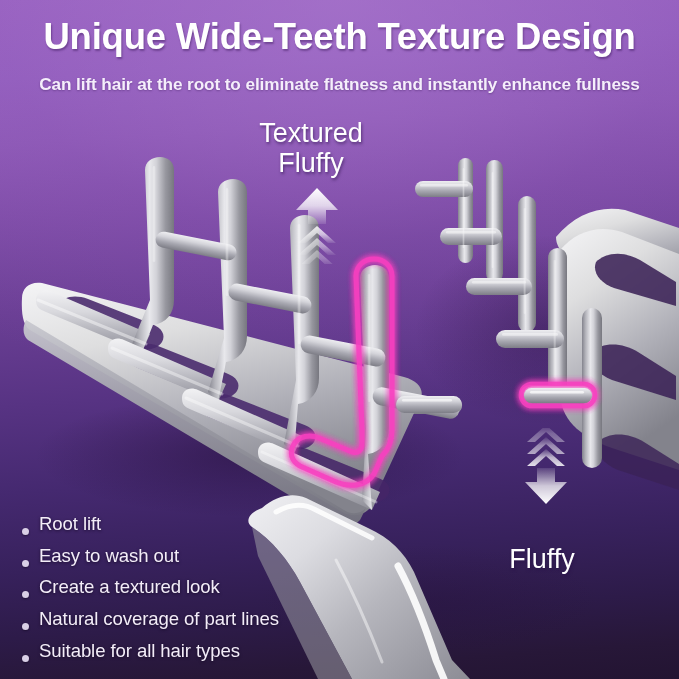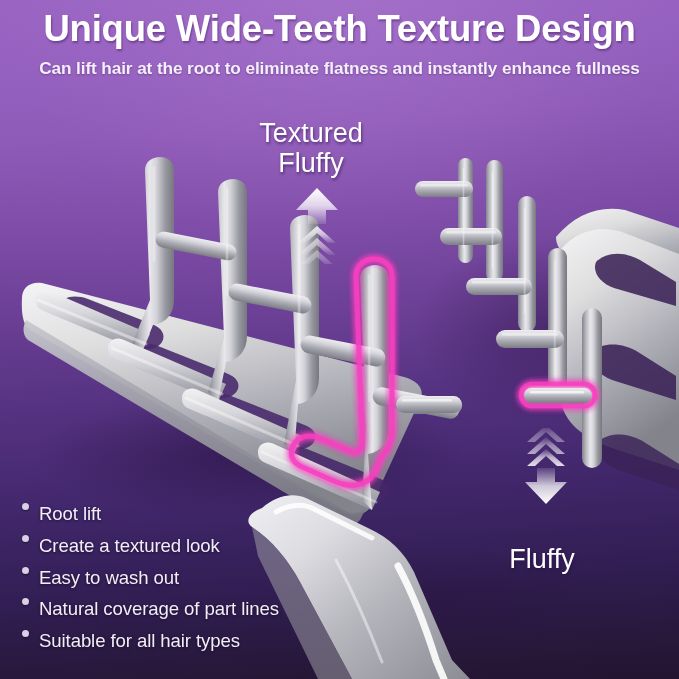--- a/index.html
+++ b/index.html
@@ -31,21 +31,21 @@
 
   
   .header {
     position: absolute;
     left: 0; right: 0; top: 0;
     text-align: center;
     z-index: 40;
     pointer-events: none;
   }
   .title {
-    margin: 0;
+    margin: 8px;
     padding-top: 10px;
     font-size: 36.5px;
     font-weight: bold;
     color: #ffffff;
     letter-spacing: -0.2px;
     line-height: 1.06;
     text-shadow: 1px 2px 2px rgba(60,25,90,0.45);
     white-space: nowrap;
   }
   .subtitle {
@@ -107,21 +107,21 @@
     left: 22px;
     top: 503px;
     z-index: 45;
     margin: 0;
     padding: 0;
     list-style: none;
     pointer-events: none;
   }
   .features li {
     display: flex;
-    align-items: flex-start;
+    align-items: flex-end;
     height: 31.8px;
     font-size: 18.6px;
     color: #f3edf8;
     letter-spacing: -0.1px;
     text-shadow: 0 1px 3px rgba(20,8,35,0.75);
     white-space: nowrap;
   }
   .features .dot {
     width: 7px;
     height: 7px;
@@ -388,25 +388,25 @@
     <span class="l1">Fluffy</span>
   </div>
 
   <ul class="features">
     <li>
       <span class="dot"></span>
       <span>Root lift</span>
     </li>
     <li>
       <span class="dot"></span>
-      <span>Create a textured look</span>
+      <span>Easy to wash out</span>
     </li>
     <li>
       <span class="dot"></span>
-      <span>Easy to wash out</span>
+      <span>Create a textured look</span>
     </li>
     <li>
       <span class="dot"></span>
       <span>Natural coverage of part lines</span>
     </li>
     <li>
       <span class="dot"></span>
       <span>Suitable for all hair types</span>
     </li>
   </ul>

